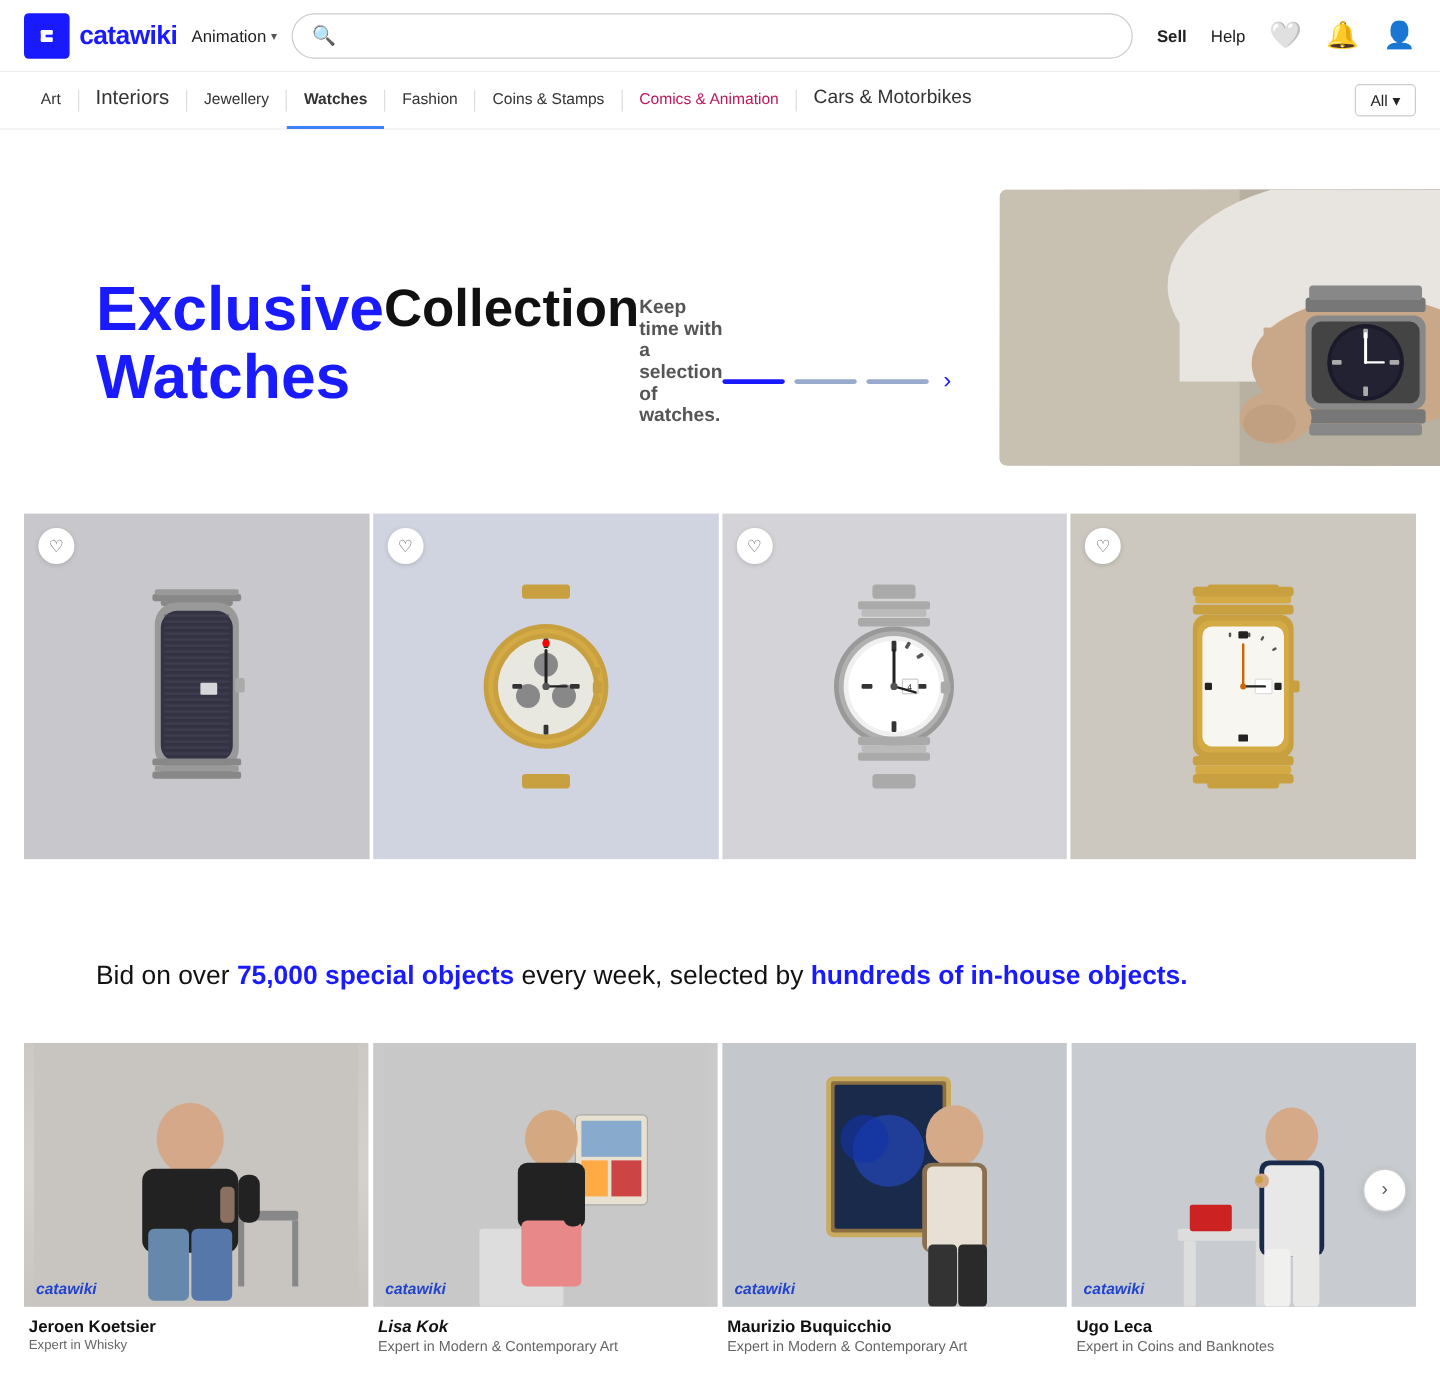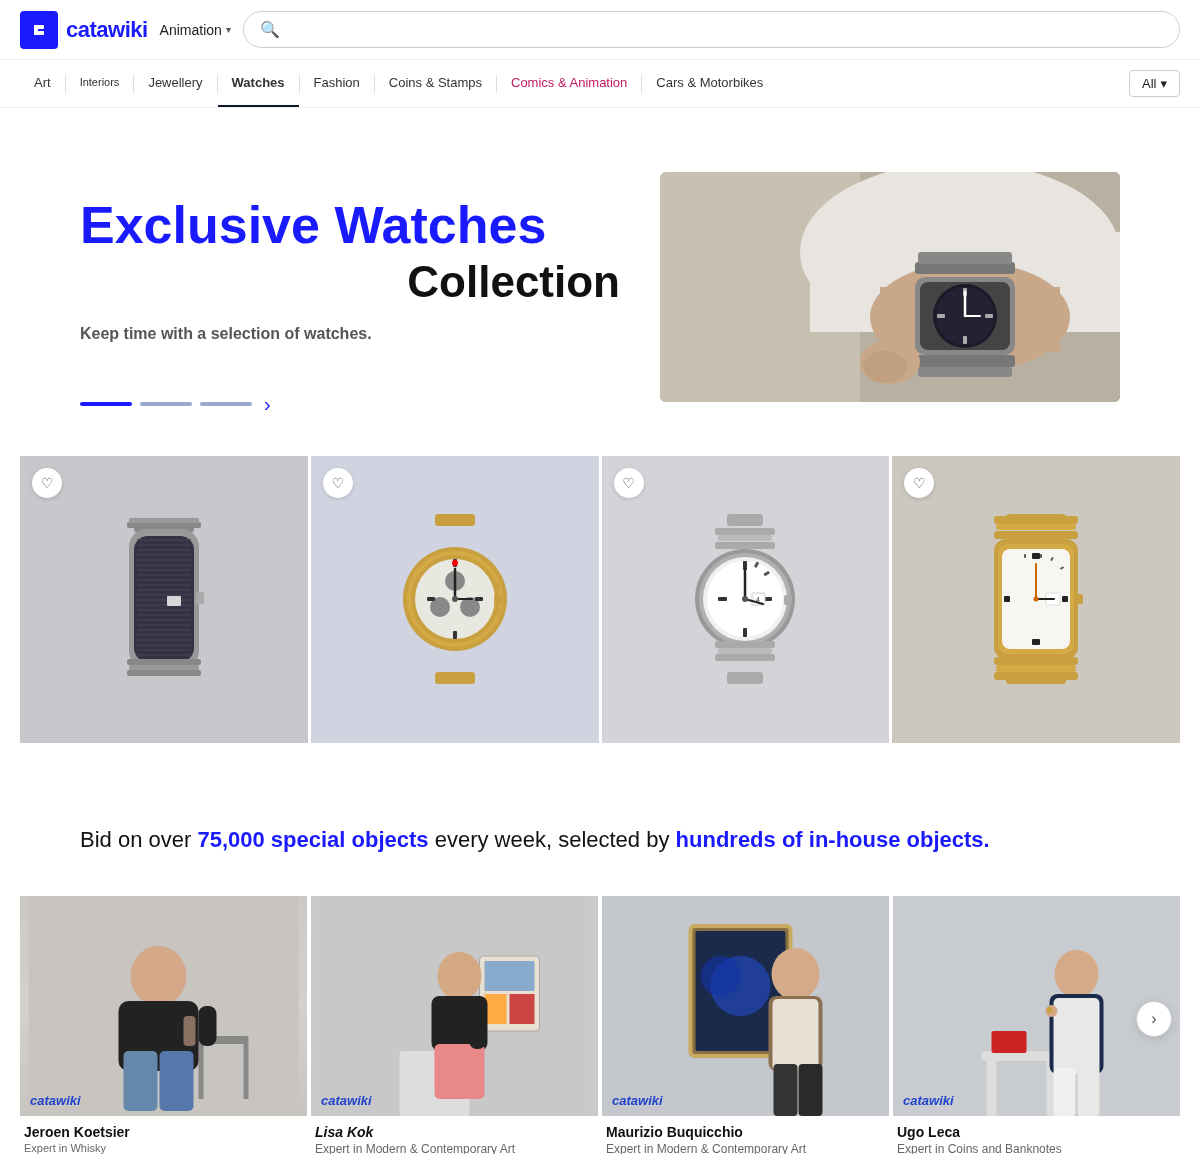--- a/index.html
+++ b/index.html
@@ -23,46 +23,53 @@
 
   <div style="display:flex;align-items:center;gap:4px;font-size:14px;font-weight:500;cursor:pointer;white-space:nowrap;">
     <span>Animation</span>
     <span style="font-size:10px;color:#555;">▾</span>
   </div>
 
   <div style="flex:1;display:flex;align-items:center;border:1px solid #ccc;border-radius:24px;padding:8px 16px;gap:8px;">
     <span style="color:#888;font-size:16px;">🔍</span>
   </div>
 
+  <div style="display:flex;align-items:center;gap:20px;margin-left:8px;">
+    <span style="font-size:14px;font-weight:600;cursor:pointer;">Sell</span>
+    <span style="font-size:14px;font-weight:500;cursor:pointer;">Help</span>
+    <span style="font-size:22px;cursor:pointer;">🤍</span>
+    <span style="font-size:22px;cursor:pointer;">🔔</span>
+    <span style="font-size:22px;cursor:pointer;">👤</span>
+  </div>
 </header>
 
 <nav style="display:flex;align-items:center;padding:0 20px;border-bottom:1px solid #eee;height:48px;gap:0;overflow-x:auto;">
   <div style="padding:0 14px;height:48px;display:flex;align-items:center;font-size:13px;font-weight:400;cursor:pointer;white-space:nowrap;color:#333;border-bottom:3px solid transparent;">Art</div>
   <div style="height:18px;width:1px;background:#ddd;"></div>
-  <div style="padding:0 14px;height:48px;display:flex;align-items:center;font-size:11px;font-weight:400;cursor:pointer;white-space:nowrap;color:#333;border-bottom:3px solid transparent;">Interiors</div>
+  <div style="padding:0 14px;height:48px;display:flex;align-items:center;font-size:17px;font-weight:400;cursor:pointer;white-space:nowrap;color:#333;border-bottom:3px solid transparent;">Interiors</div>
   <div style="height:18px;width:1px;background:#ddd;"></div>
   <div style="padding:0 14px;height:48px;display:flex;align-items:center;font-size:13px;font-weight:400;cursor:pointer;white-space:nowrap;color:#333;border-bottom:3px solid transparent;">Jewellery</div>
   <div style="height:18px;width:1px;background:#ddd;"></div>
-  <div style="padding:0 14px;height:48px;display:flex;align-items:center;font-size:13px;font-weight:600;cursor:pointer;white-space:nowrap;color:#333;border-bottom:3px solid #0f172a;">Watches</div>
+  <div style="padding:0 14px;height:48px;display:flex;align-items:center;font-size:13px;font-weight:600;cursor:pointer;white-space:nowrap;color:#333;border-bottom:3px solid #3b82f6;">Watches</div>
   <div style="height:18px;width:1px;background:#ddd;"></div>
   <div style="padding:0 14px;height:48px;display:flex;align-items:center;font-size:13px;font-weight:400;cursor:pointer;white-space:nowrap;color:#333;border-bottom:3px solid transparent;">Fashion</div>
   <div style="height:18px;width:1px;background:#ddd;"></div>
   <div style="padding:0 14px;height:48px;display:flex;align-items:center;font-size:13px;font-weight:400;cursor:pointer;white-space:nowrap;color:#333;border-bottom:3px solid transparent;">Coins &amp; Stamps</div>
   <div style="height:18px;width:1px;background:#ddd;"></div>
   <div style="padding:0 14px;height:48px;display:flex;align-items:center;font-size:13px;font-weight:400;cursor:pointer;white-space:nowrap;color:#be185d;border-bottom:3px solid transparent;">Comics &amp; Animation</div>
   <div style="height:18px;width:1px;background:#ddd;"></div>
-  <div style="padding:0 14px;height:48px;display:flex;align-items:center;font-size:13px;font-weight:400;cursor:pointer;white-space:nowrap;color:#333;border-bottom:3px solid transparent;">Cars &amp; Motorbikes</div>
+  <div style="padding:0 14px;height:48px;display:flex;align-items:center;font-size:16px;font-weight:400;cursor:pointer;white-space:nowrap;color:#333;border-bottom:3px solid transparent;">Cars &amp; Motorbikes</div>
   <div style="display:flex;align-items:center;gap:4px;padding:5px 12px;border:1px solid #ccc;border-radius:4px;font-size:13px;cursor:pointer;margin-left:auto;white-space:nowrap;">
     <span>All</span>
     <span>▾</span>
   </div>
 </nav>
 
 <section style="display:flex;align-items:center;padding:50px 80px 40px 80px;gap:40px;">
-  <div style="flex:1;display:flex;flex-direction:column;justify-content:flex-start;margin-top:39px;">
+  <div style="flex:1;display:flex;flex-direction:row;justify-content:flex-start;margin-top:39px;">
     <h1 style="font-size:52px;font-weight:800;color:#1a1aff;line-height:1.1;">Exclusive Watches</h1>
     <h2 style="font-size:44px;font-weight:800;color:#111;line-height:1.1;margin-top:4px;text-align:right;">Collection</h2>
     <p style="font-size:16px;color:#555;margin-top:18px;font-weight:bold;">Keep time with a selection of watches.</p>
     <div style="display:flex;align-items:center;gap:8px;margin-top:50px;">
       <div style="width:52px;height:4px;background:#1a1aff;border-radius:2px;cursor:pointer;"></div>
       <div style="width:52px;height:4px;background:#99aacc;border-radius:2px;cursor:pointer;"></div>
       <div style="width:52px;height:4px;background:#99aacc;border-radius:2px;cursor:pointer;"></div>
       <span style="font-size:20px;color:#1a1aff;cursor:pointer;margin-left:4px;font-weight:300;">›</span>
     </div>
   </div>

